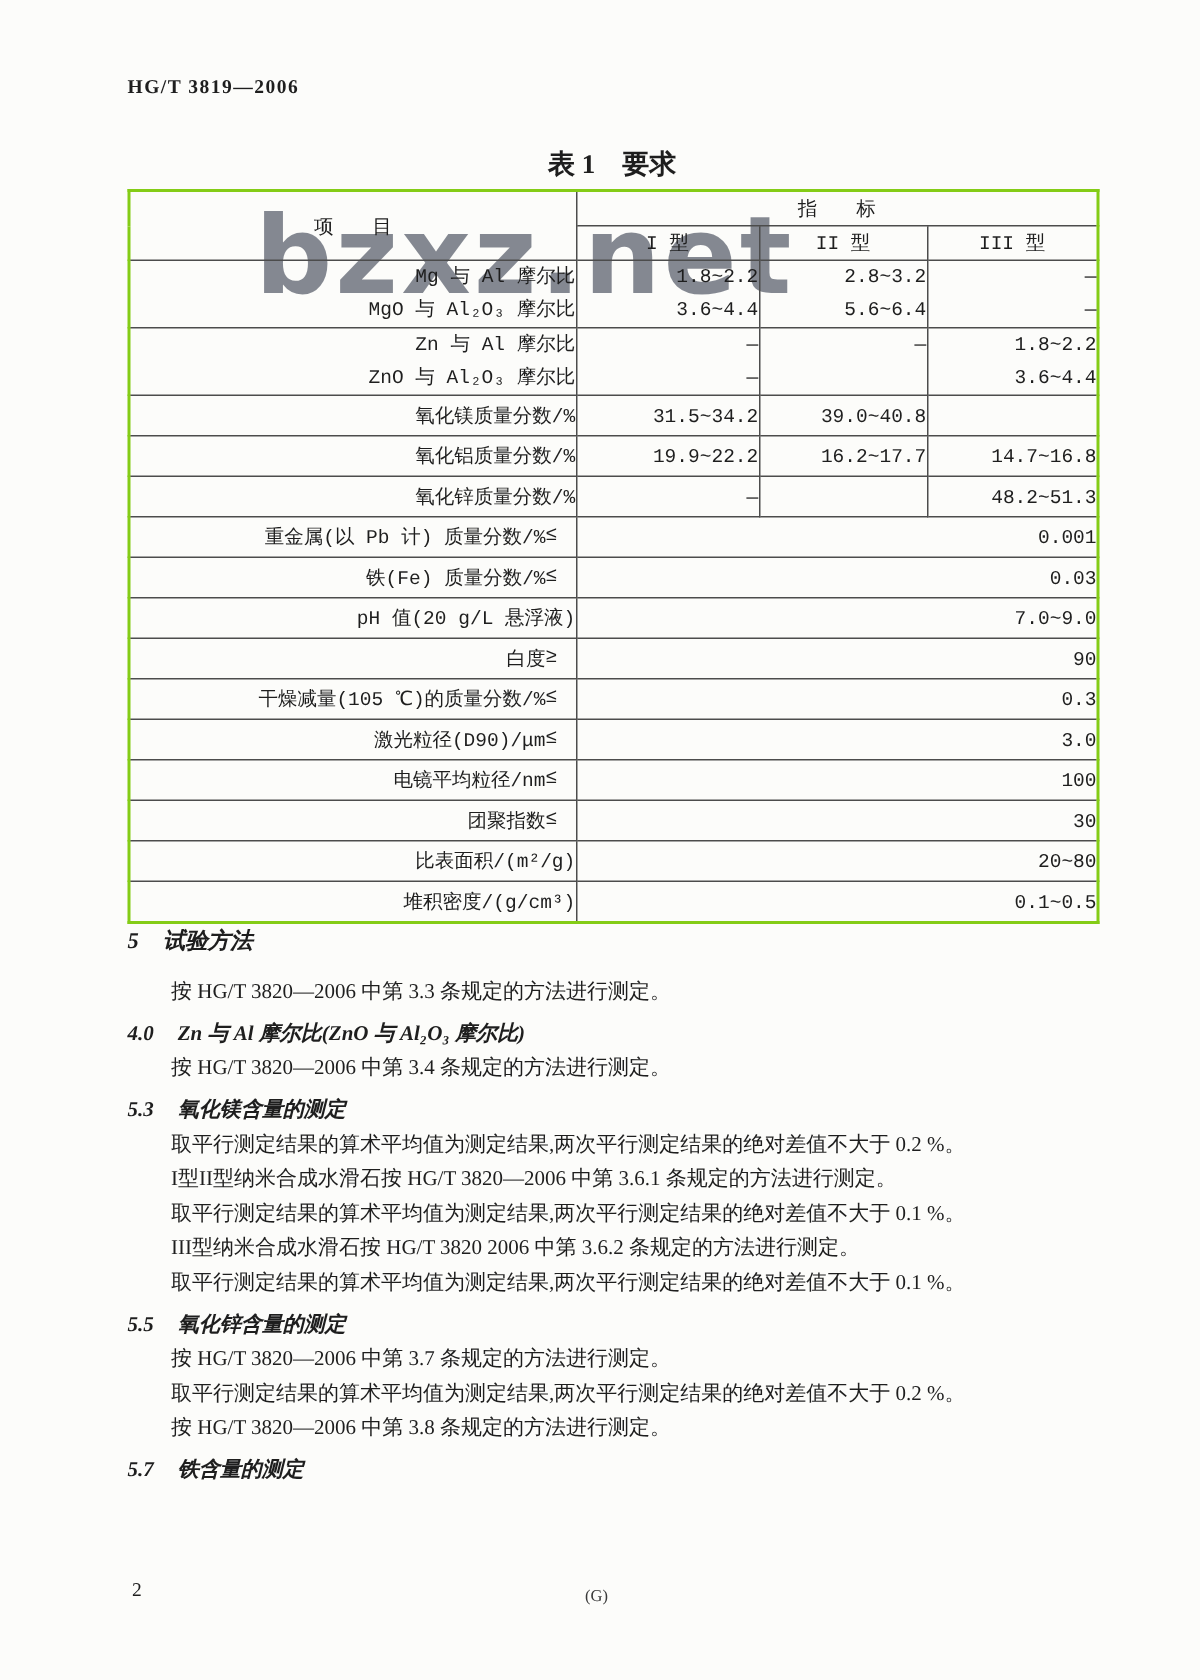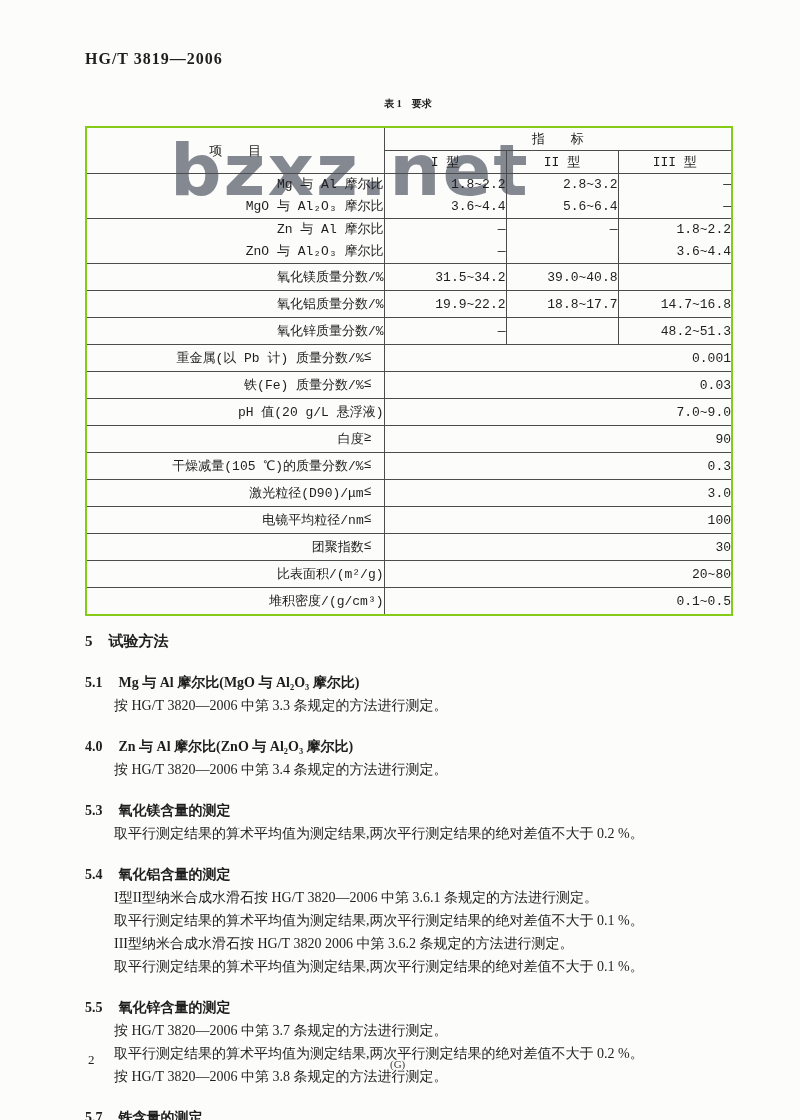--- a/index.html
+++ b/index.html
@@ -24,32 +24,32 @@
     color: #0f172a;
     opacity: 0.5;
     z-index: 1;
     pointer-events: none;
     white-space: nowrap;
   }
   .doc-number {
     position: absolute;
     left: 85px;
     top: 50px;
-    font-size: 16px;
+    font-size: 13px;
     font-weight: bold;
     letter-spacing: 1px;
     z-index: 2;
   }
   .table-caption {
     position: absolute;
     left: 85px;
     top: 97px;
     width: 646px;
     text-align: center;
-    font-size: 10px;
+    font-size: 18px;
     font-weight: bold;
     z-index: 2;
   }
   table.spec-table {
     position: absolute;
     left: 85px;
     top: 126px;
     width: 646px;
     border-collapse: collapse;
     table-layout: fixed;
@@ -73,21 +73,21 @@
   .sym { float: right; margin-right: 12px; }
   .sections {
     position: absolute;
     left: 85px;
     top: 612px;
     width: 662px;
     z-index: 2;
     font-size: 14px;
     line-height: 23px;
   }
-  .sec-h { font-weight: bold; margin-top: 18px; }
+  .sec-h { font-weight: bold; margin-top: 5px; font-style: italic; }
   .sec-h.lvl1 { font-size: 15px; margin-bottom: 10px; }
   .sec-num { display: inline-block; margin-right: 16px; }
   .sec-p { padding-left: 29px; }
   .page-number {
     position: absolute;
     left: 88px;
     top: 1052px;
     font-size: 13px;
     z-index: 2;
   }
@@ -169,21 +169,21 @@
 
       <tr class="typed">
         <td class="item">氧化镁质量分数/%</td>
         <td class="val">31.5~34.2</td>
         <td class="val">39.0~40.8</td>
         <td class="val"></td>
       </tr>
       <tr class="typed">
         <td class="item">氧化铝质量分数/%</td>
         <td class="val">19.9~22.2</td>
-        <td class="val">18.8~17.7</td>
+        <td class="val">16.2~17.7</td>
         <td class="val">14.7~16.8</td>
       </tr>
       <tr class="typed">
         <td class="item">氧化锌质量分数/%</td>
         <td class="val">—</td>
         <td class="val"></td>
         <td class="val">48.2~51.3</td>
       </tr>
 
       <tr class="spanrow">
@@ -257,38 +257,32 @@
         <td class="val" colspan="3">0.1~0.5</td>
       </tr>
     </tbody>
   </table>
 
   <div class="sections">
     <div class="sec-h lvl1">
       <span class="sec-num">5</span><span>试验方法</span>
     </div>
 
-    <div class="sec-h">
-      <span class="sec-num">5.1</span><span>Mg 与 Al 摩尔比(MgO 与 Al₂O₃ 摩尔比)</span>
-    </div>
     <div class="sec-p">按 HG/T 3820—2006 中第 3.3 条规定的方法进行测定。</div>
 
     <div class="sec-h">
       <span class="sec-num">4.0</span><span>Zn 与 Al 摩尔比(ZnO 与 Al₂O₃ 摩尔比)</span>
     </div>
     <div class="sec-p">按 HG/T 3820—2006 中第 3.4 条规定的方法进行测定。</div>
 
     <div class="sec-h">
       <span class="sec-num">5.3</span><span>氧化镁含量的测定</span>
     </div>
     <div class="sec-p">取平行测定结果的算术平均值为测定结果,两次平行测定结果的绝对差值不大于 0.2 %。</div>
 
-    <div class="sec-h">
-      <span class="sec-num">5.4</span><span>氧化铝含量的测定</span>
-    </div>
     <div class="sec-p">I型II型纳米合成水滑石按 HG/T 3820—2006 中第 3.6.1 条规定的方法进行测定。</div>
     <div class="sec-p">取平行测定结果的算术平均值为测定结果,两次平行测定结果的绝对差值不大于 0.1 %。</div>
     <div class="sec-p">III型纳米合成水滑石按 HG/T 3820 2006 中第 3.6.2 条规定的方法进行测定。</div>
     <div class="sec-p">取平行测定结果的算术平均值为测定结果,两次平行测定结果的绝对差值不大于 0.1 %。</div>
 
     <div class="sec-h">
       <span class="sec-num">5.5</span><span>氧化锌含量的测定</span>
     </div>
     <div class="sec-p">按 HG/T 3820—2006 中第 3.7 条规定的方法进行测定。</div>
     <div class="sec-p">取平行测定结果的算术平均值为测定结果,两次平行测定结果的绝对差值不大于 0.2 %。</div>

